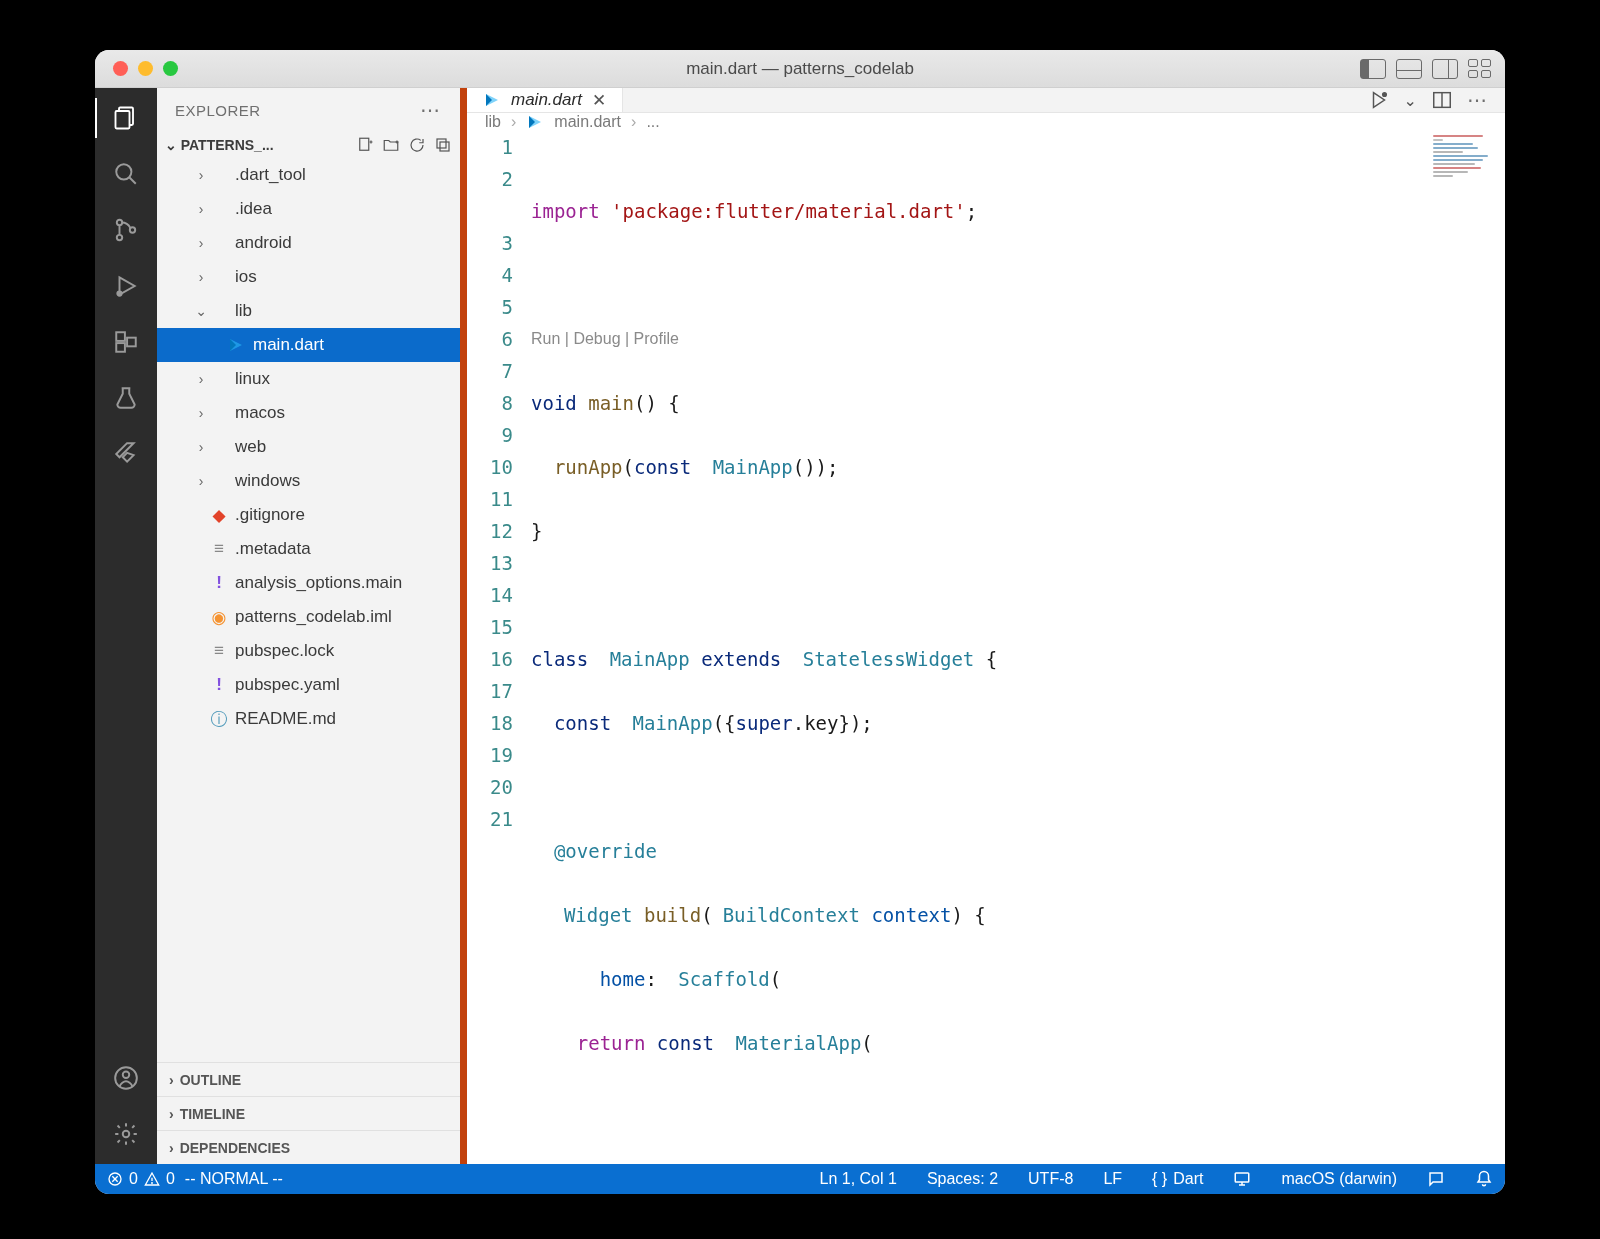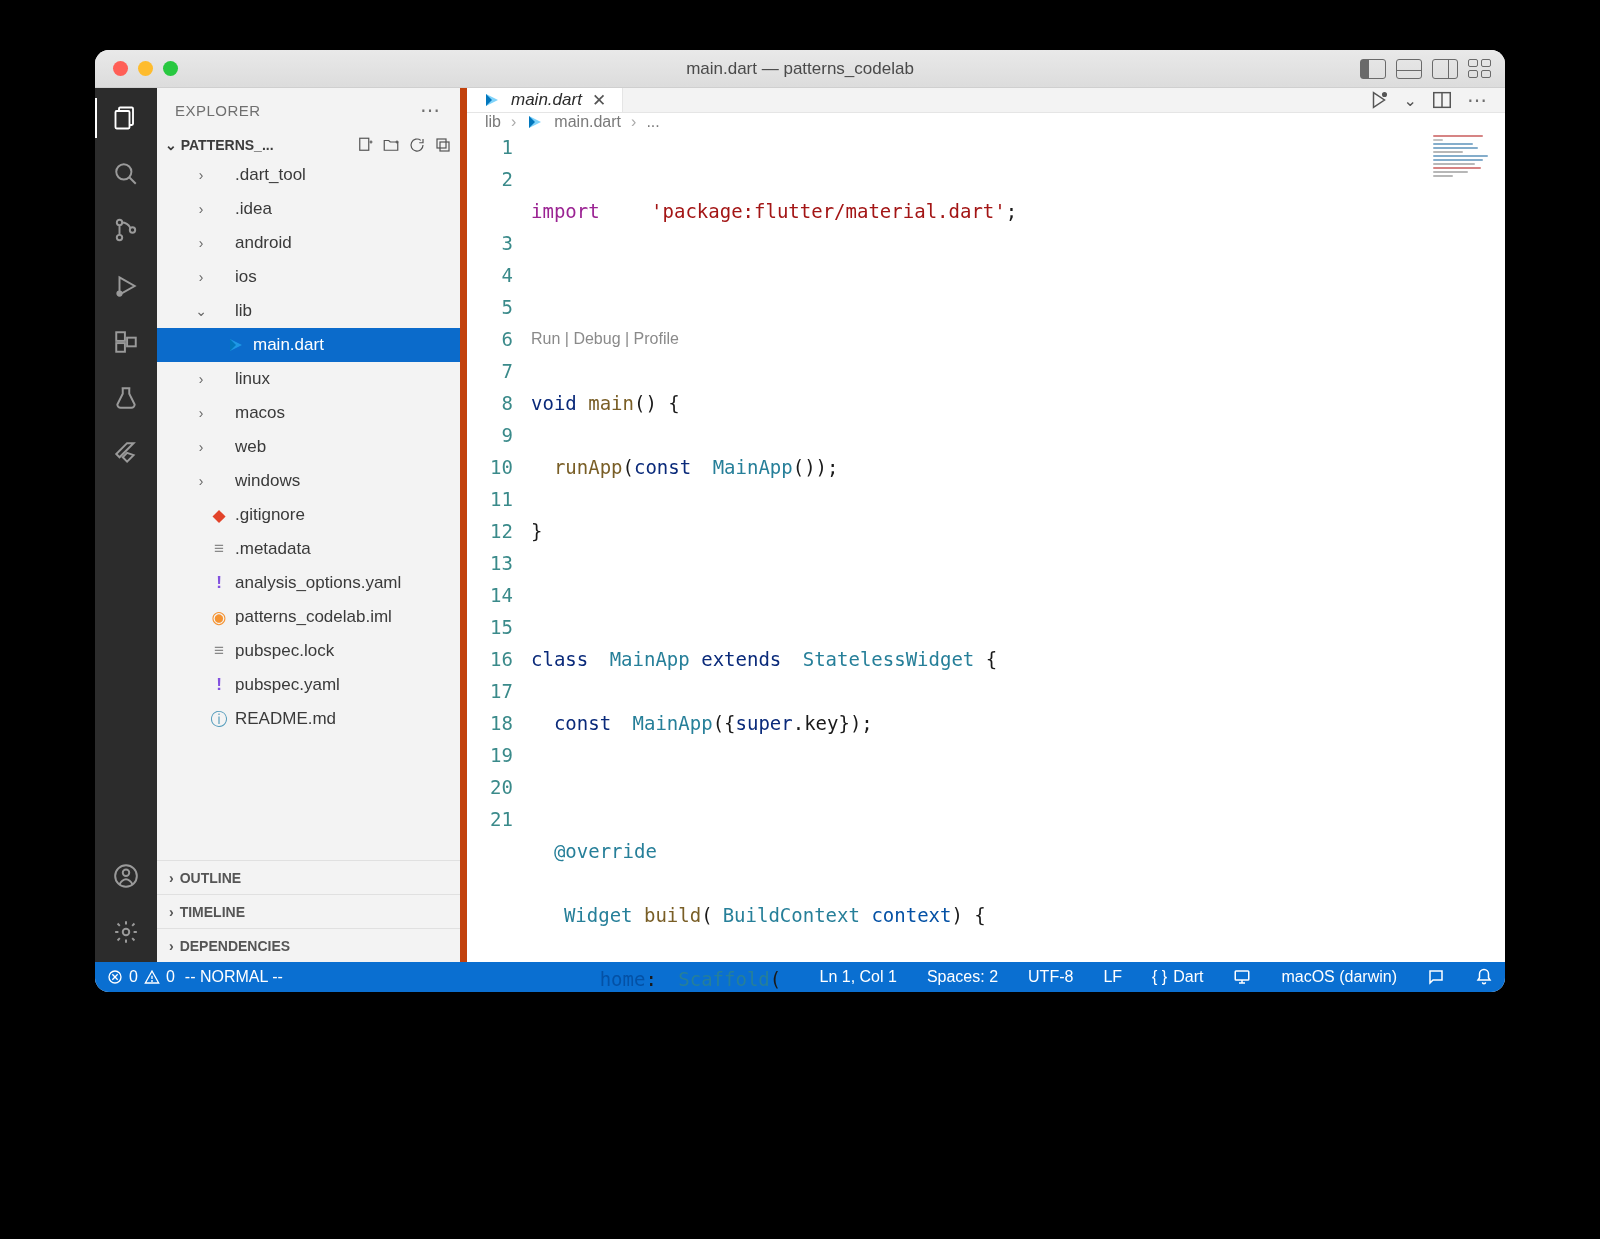--- a/index.html
+++ b/index.html
@@ -1,20 +1,20 @@
 <!DOCTYPE html>
 <html><head>
 <meta charset="utf-8">
 <style>
   * { box-sizing: border-box; margin: 0; padding: 0; }
   html, body { width: 1600px; height: 1239px; background: #000; font-family: -apple-system, BlinkMacSystemFont, "Segoe UI", Helvetica, Arial, sans-serif; }
   .window {
     position: absolute;
     left: 95px; top: 50px;
-    width: 1410px; height: 942px;
+    width: 1410px; height: 1144px;
     background: #fff;
     border-radius: 14px;
     overflow: hidden;
     box-shadow: 0 30px 80px rgba(0,0,0,0.6);
     display: flex;
     flex-direction: column;
   }
   
   .titlebar {
     height: 38px;
@@ -68,21 +68,21 @@
   .breadcrumb { height:32px; display:flex; align-items:center; gap:10px; padding-left:18px; font-size:16px; color:#7a7a7a;}
   .breadcrumb .sep{color:#aaa;}
   .code-area { flex:1; display:flex; font-family: "SF Mono", Menlo, Consolas, monospace; font-size:19px; line-height:32px; position:relative; }
   .gutter { width:64px; text-align:right; padding-right:18px; color:#3a8a8a; user-select:none; }
   .gutter div{height:32px;}
   .code { flex:1; white-space:pre; color:#1a1a1a; position:relative; padding-right:100px;}
   .code .line{height:32px; display:block;}
   .line1bg{position:absolute; left:0; right:0; top:0; height:32px; background:#f6f6f6; z-index:-1;}
   .codelens{color:#8a8a8a; font-size:16px; font-family:-apple-system,sans-serif;}
   
-  .kw{color:#0a2a7a;} .kw2{color:#9b2393;} .str{color:#a31515;margin-left:40px;} .fn{color:#795e26;} .type{color:#267f99;padding-left:10px;} .param{color:#0451a5;} .at{color:#267f99;}
+  .kw{color:#0a2a7a;} .kw2{color:#9b2393;} .str{color:#a31515;} .fn{color:#795e26;} .type{color:#267f99;padding-left:10px;} .param{color:#0451a5;} .at{color:#267f99;}
   .minimap { position:absolute; right:8px; top:4px; width:64px; height:60px; opacity:0.6; }
   .minimap .ml{height:2px; margin-bottom:2px; border-radius:1px;}
   
   .statusbar {
     height:30px; background:#0a6fd1; color:#fff; display:flex; align-items:center; font-size:16px; padding:0 12px; gap:18px;
   }
   .statusbar .left{display:flex;align-items:center;gap:10px;}
   .statusbar .right{margin-left:auto; display:flex; align-items:center; gap:30px;}
   .sb-item{display:flex;align-items:center;gap:6px;}
   svg { display:block; }
@@ -263,21 +263,21 @@
             <span>.gitignore</span>
           </div>
           <div class="tree-row indent2">
             <span class="chev"></span>
             <span class="ficon"><span style="color:#888">≡</span></span>
             <span>.metadata</span>
           </div>
           <div class="tree-row indent2">
             <span class="chev"></span>
             <span class="ficon"><span style="color:#8250df;font-weight:700">!</span></span>
-            <span>analysis_options.yaml</span>
+            <span>analysis_options.main</span>
           </div>
           <div class="tree-row indent2">
             <span class="chev"></span>
             <span class="ficon"><span style="color:#f59331">◉</span></span>
             <span>patterns_codelab.iml</span>
           </div>
           <div class="tree-row indent2">
             <span class="chev"></span>
             <span class="ficon"><span style="color:#888">≡</span></span>
             <span>pubspec.lock</span>

